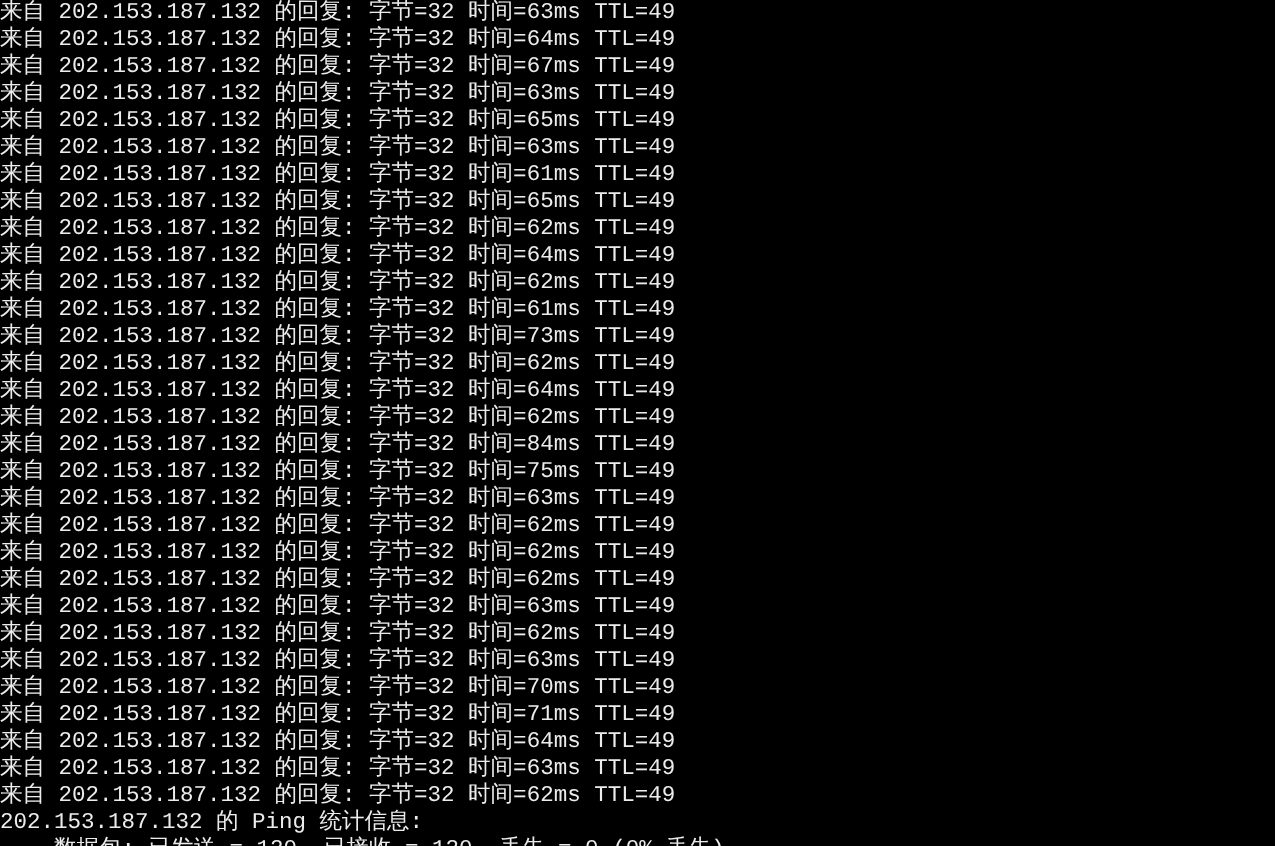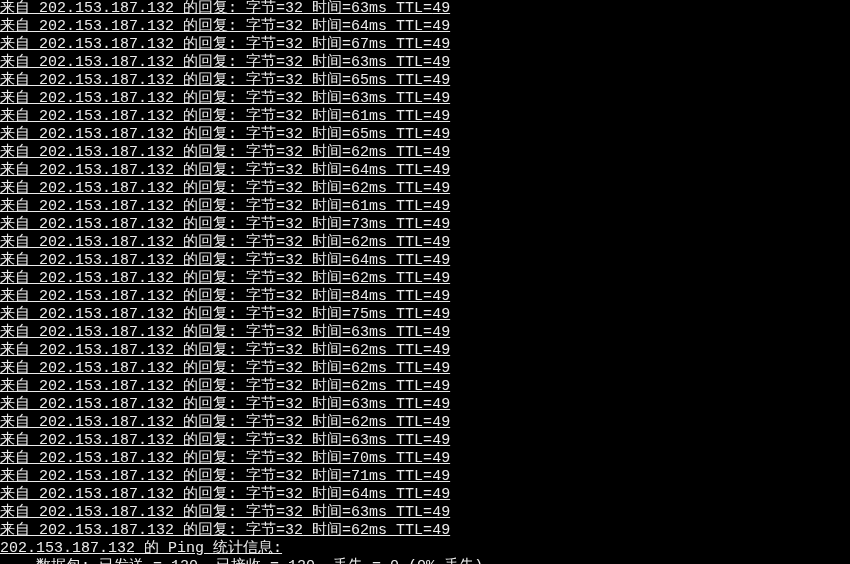--- a/index.html
+++ b/index.html
@@ -13,18 +13,18 @@
   pre.terminal {
     margin: 0;
     padding: 0;
     font-family: "SimSun", "NSimSun", "Consolas", "Courier New", monospace;
     font-size: 15px;
     line-height: 18px;
     color: #ececec;
     white-space: pre;
     letter-spacing: 0px;
   }
-  .line { display: block; text-decoration: underline; }
+  .line { display: block; }
 </style>
 </head>
 <body>
 
 <pre class="terminal" id="term"><span class="line"><span>来自 </span><span>202.153.187.132</span><span> 的回复: 字节=</span><span>32</span><span> 时间=</span><span>63</span><span>ms TTL=</span><span>49</span></span><span class="line"><span>来自 </span><span>202.153.187.132</span><span> 的回复: 字节=</span><span>32</span><span> 时间=</span><span>64</span><span>ms TTL=</span><span>49</span></span><span class="line"><span>来自 </span><span>202.153.187.132</span><span> 的回复: 字节=</span><span>32</span><span> 时间=</span><span>67</span><span>ms TTL=</span><span>49</span></span><span class="line"><span>来自 </span><span>202.153.187.132</span><span> 的回复: 字节=</span><span>32</span><span> 时间=</span><span>63</span><span>ms TTL=</span><span>49</span></span><span class="line"><span>来自 </span><span>202.153.187.132</span><span> 的回复: 字节=</span><span>32</span><span> 时间=</span><span>65</span><span>ms TTL=</span><span>49</span></span><span class="line"><span>来自 </span><span>202.153.187.132</span><span> 的回复: 字节=</span><span>32</span><span> 时间=</span><span>63</span><span>ms TTL=</span><span>49</span></span><span class="line"><span>来自 </span><span>202.153.187.132</span><span> 的回复: 字节=</span><span>32</span><span> 时间=</span><span>61</span><span>ms TTL=</span><span>49</span></span><span class="line"><span>来自 </span><span>202.153.187.132</span><span> 的回复: 字节=</span><span>32</span><span> 时间=</span><span>65</span><span>ms TTL=</span><span>49</span></span><span class="line"><span>来自 </span><span>202.153.187.132</span><span> 的回复: 字节=</span><span>32</span><span> 时间=</span><span>62</span><span>ms TTL=</span><span>49</span></span><span class="line"><span>来自 </span><span>202.153.187.132</span><span> 的回复: 字节=</span><span>32</span><span> 时间=</span><span>64</span><span>ms TTL=</span><span>49</span></span><span class="line"><span>来自 </span><span>202.153.187.132</span><span> 的回复: 字节=</span><span>32</span><span> 时间=</span><span>62</span><span>ms TTL=</span><span>49</span></span><span class="line"><span>来自 </span><span>202.153.187.132</span><span> 的回复: 字节=</span><span>32</span><span> 时间=</span><span>61</span><span>ms TTL=</span><span>49</span></span><span class="line"><span>来自 </span><span>202.153.187.132</span><span> 的回复: 字节=</span><span>32</span><span> 时间=</span><span>73</span><span>ms TTL=</span><span>49</span></span><span class="line"><span>来自 </span><span>202.153.187.132</span><span> 的回复: 字节=</span><span>32</span><span> 时间=</span><span>62</span><span>ms TTL=</span><span>49</span></span><span class="line"><span>来自 </span><span>202.153.187.132</span><span> 的回复: 字节=</span><span>32</span><span> 时间=</span><span>64</span><span>ms TTL=</span><span>49</span></span><span class="line"><span>来自 </span><span>202.153.187.132</span><span> 的回复: 字节=</span><span>32</span><span> 时间=</span><span>62</span><span>ms TTL=</span><span>49</span></span><span class="line"><span>来自 </span><span>202.153.187.132</span><span> 的回复: 字节=</span><span>32</span><span> 时间=</span><span>84</span><span>ms TTL=</span><span>49</span></span><span class="line"><span>来自 </span><span>202.153.187.132</span><span> 的回复: 字节=</span><span>32</span><span> 时间=</span><span>75</span><span>ms TTL=</span><span>49</span></span><span class="line"><span>来自 </span><span>202.153.187.132</span><span> 的回复: 字节=</span><span>32</span><span> 时间=</span><span>63</span><span>ms TTL=</span><span>49</span></span><span class="line"><span>来自 </span><span>202.153.187.132</span><span> 的回复: 字节=</span><span>32</span><span> 时间=</span><span>62</span><span>ms TTL=</span><span>49</span></span><span class="line"><span>来自 </span><span>202.153.187.132</span><span> 的回复: 字节=</span><span>32</span><span> 时间=</span><span>62</span><span>ms TTL=</span><span>49</span></span><span class="line"><span>来自 </span><span>202.153.187.132</span><span> 的回复: 字节=</span><span>32</span><span> 时间=</span><span>62</span><span>ms TTL=</span><span>49</span></span><span class="line"><span>来自 </span><span>202.153.187.132</span><span> 的回复: 字节=</span><span>32</span><span> 时间=</span><span>63</span><span>ms TTL=</span><span>49</span></span><span class="line"><span>来自 </span><span>202.153.187.132</span><span> 的回复: 字节=</span><span>32</span><span> 时间=</span><span>62</span><span>ms TTL=</span><span>49</span></span><span class="line"><span>来自 </span><span>202.153.187.132</span><span> 的回复: 字节=</span><span>32</span><span> 时间=</span><span>63</span><span>ms TTL=</span><span>49</span></span><span class="line"><span>来自 </span><span>202.153.187.132</span><span> 的回复: 字节=</span><span>32</span><span> 时间=</span><span>70</span><span>ms TTL=</span><span>49</span></span><span class="line"><span>来自 </span><span>202.153.187.132</span><span> 的回复: 字节=</span><span>32</span><span> 时间=</span><span>71</span><span>ms TTL=</span><span>49</span></span><span class="line"><span>来自 </span><span>202.153.187.132</span><span> 的回复: 字节=</span><span>32</span><span> 时间=</span><span>64</span><span>ms TTL=</span><span>49</span></span><span class="line"><span>来自 </span><span>202.153.187.132</span><span> 的回复: 字节=</span><span>32</span><span> 时间=</span><span>63</span><span>ms TTL=</span><span>49</span></span><span class="line"><span>来自 </span><span>202.153.187.132</span><span> 的回复: 字节=</span><span>32</span><span> 时间=</span><span>62</span><span>ms TTL=</span><span>49</span></span><span class="line"></span><span class="line"><span>202.153.187.132</span><span> 的 Ping 统计信息:</span></span><span class="line"><span>    数据包: 已发送 = </span><span>120</span><span>, 已接收 = </span><span>120</span><span>, 丢失 = </span><span>0</span><span> (</span><span>0%</span><span> 丢失),</span></span></pre>
 
 </body></html>

